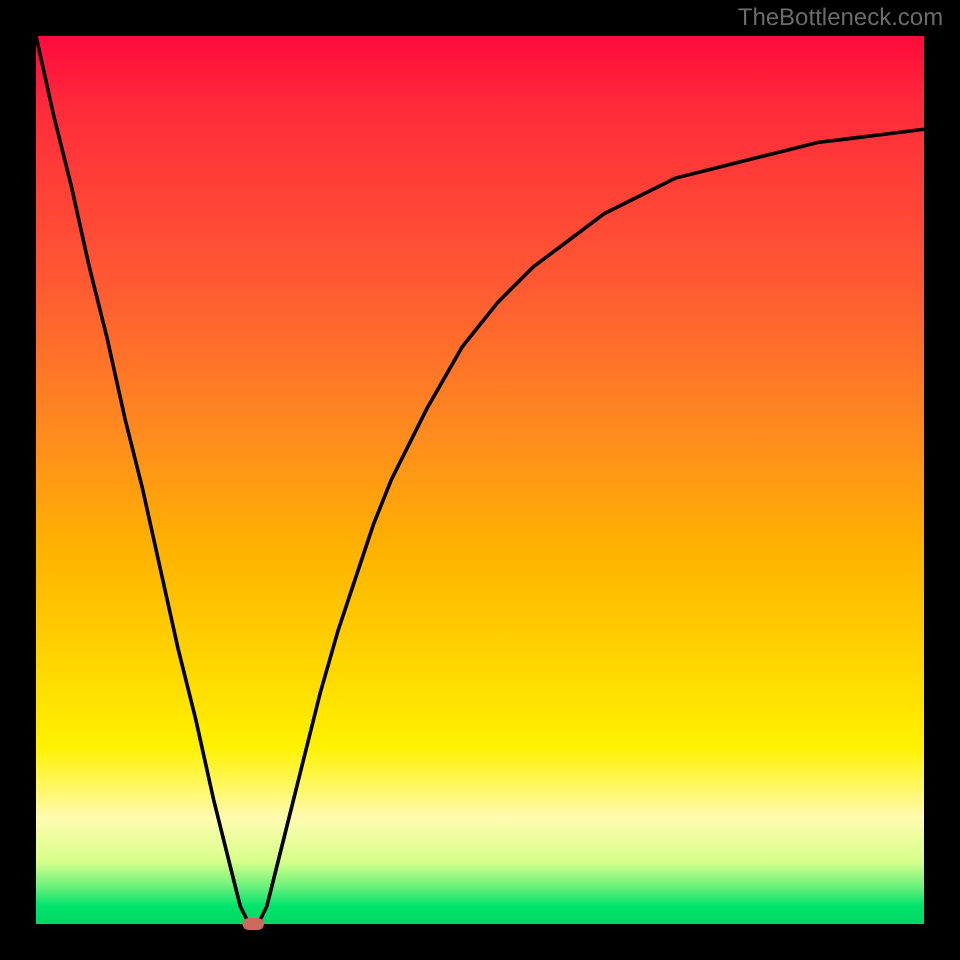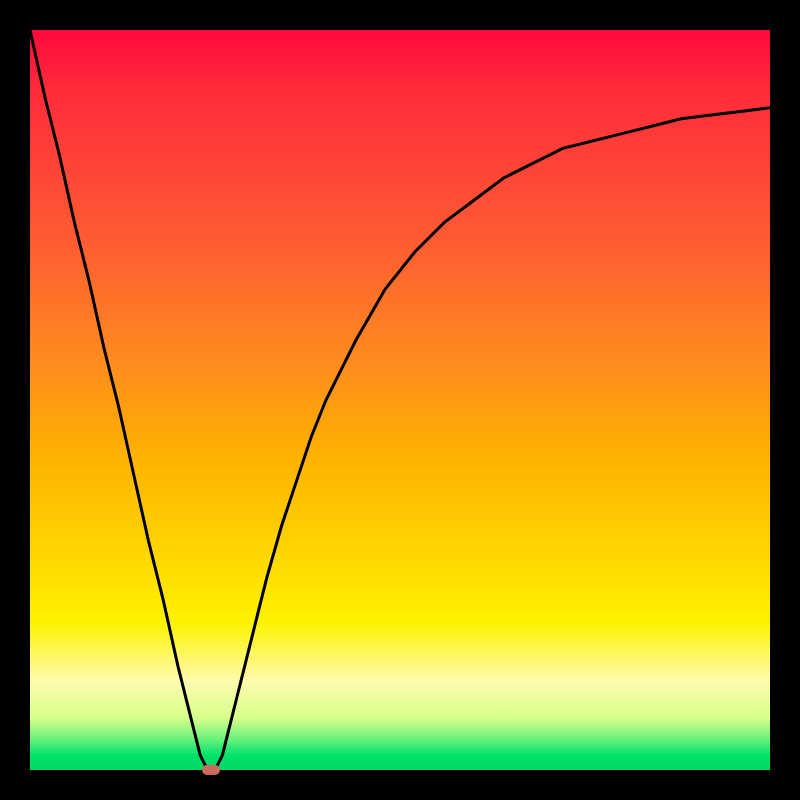--- a/index.html
+++ b/index.html
@@ -69,13 +69,14 @@
 </head>
 <body>
 
 <div class="frame">
   <div class="plot">
     <svg class="curve" viewBox="0 0 740 740" preserveAspectRatio="none">
       <path fill="none" stroke="#000" stroke-width="3" d="M0.0 0.0 L14.8 66.6 L29.6 125.8 L44.4 192.4 L59.2 251.6 L74.0 318.2 L88.8 377.4 L103.6 444.0 L118.4 510.6 L133.2 569.8 L148.0 636.4 L162.8 695.6 L170.2 725.2 L177.6 740.0 L185.0 740.0 L192.4 725.2 L199.8 695.6 L207.2 666.0 L222.0 606.8 L236.8 547.6 L251.6 495.8 L266.4 451.4 L281.2 407.0 L296.0 370.0 L325.6 310.8 L355.2 259.0 L384.8 222.0 L414.4 192.4 L444.0 170.2 L473.6 148.0 L503.2 133.2 L532.8 118.4 L562.4 111.0 L592.0 103.6 L621.6 96.2 L651.2 88.8 L680.8 85.1 L710.4 81.4 L740.0 77.7"></path>
     </svg>
     <div class="marker" style="left: 181.3px; top: 740px;"></div>
   </div>
+  <div class="watermark">TheBottleneck.com</div>
 </div>
 
 </body></html>

